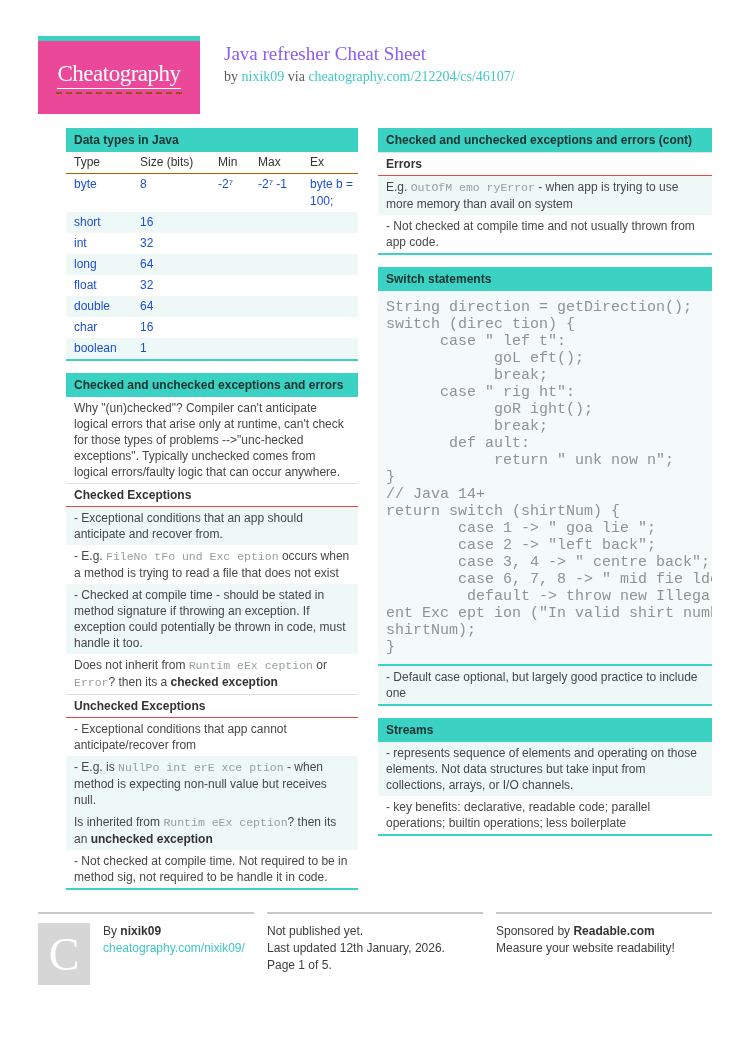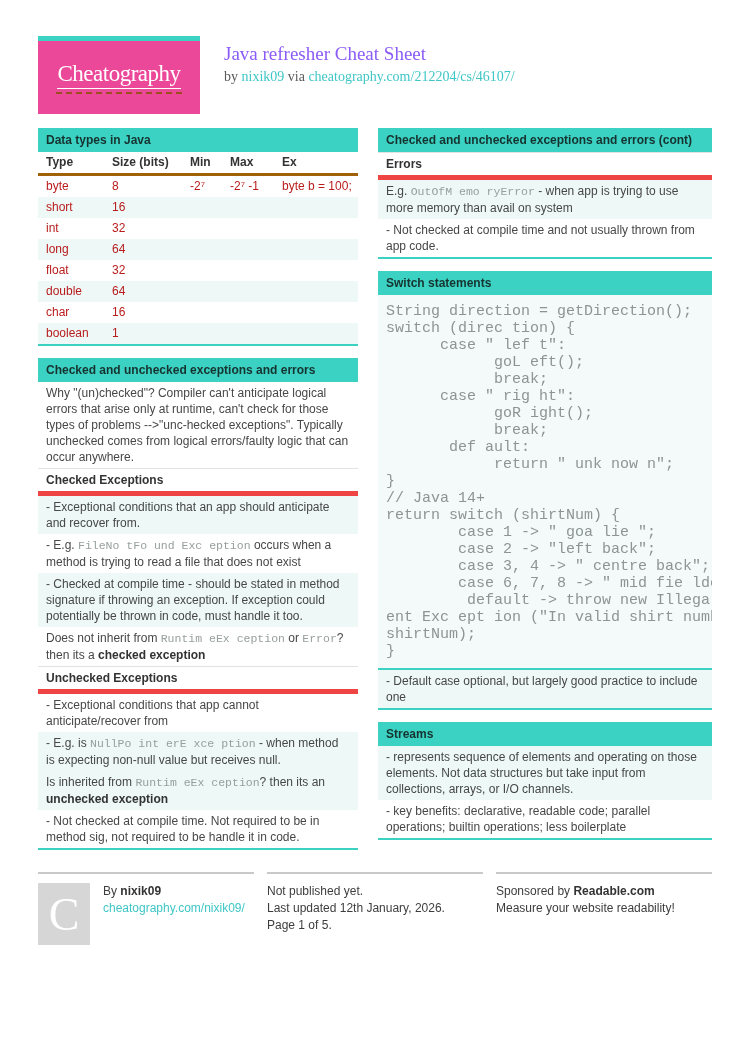--- a/index.html
+++ b/index.html
@@ -12,38 +12,38 @@
   .logo-strip { height:5px; background:#3bd1c3; }
   .logo-box { background:#ec4899; height:73px; display:flex; flex-direction:column; align-items:center; justify-content:center; }
   .logo-text { font-family:"Liberation Serif",serif; color:#fff; font-size:23px; border-bottom:1px solid #fff; padding-bottom:1px; letter-spacing:-0.5px; }
   .logo-dash { width:126px; border-top:2px dashed #9c4d20; margin-top:3px; }
   .titles { padding-top:7px; }
   .sheet-title { font-family:"Liberation Serif",serif; font-size:19px; color:#8b5cf6; }
   .byline { font-family:"Liberation Serif",serif; font-size:14px; color:#5a5a5a; margin-top:4px; }
   .byline a, .tlink { color:#3fc6c6; text-decoration:none; }
 
   
-  .cols { display:flex; gap:20px; padding:0 38px; margin-top:14px; align-items:flex-start; }
+  .cols { display:flex; gap:20px; padding:0 38px; margin-top:14px; align-items:flex-start;margin-left:28px; }
   .col-l { width:328px; }
   .col-r { width:334px; }
   .sec { border-bottom:2px solid #3bd1c3; margin-bottom:12px; }
   .sec-title { background:#3bd1c3; color:#16332f; font-weight:700; font-size:12px; padding:5px 8px; }
 
   
   .row { padding:3px 8px; font-size:12px; line-height:16px; color:#474747; }
   .row-light { background:#edf8f7; }
   .row-white { background:#fff; }
-  .row-sub { border-top:1px solid #e2e2e2; border-bottom:5px solid #ef4444; }
+  .row-sub { border-top:1px solid #e2e2e2; border-bottom:1px solid #ef4444; }
   .seg-b { font-weight:700; color:#333; }
   .seg-i { }
   .seg-c { font-family:"Liberation Mono",monospace; color:#97a09e; font-size:11.5px; }
 
   
-  .trow { display:grid; grid-template-columns:66px 78px 40px 52px 1fr; padding:2px 0 2px 8px; font-size:12px; line-height:17px; color:#b91c1c; }
-  .thead { font-weight:700; color:#333; border-bottom:3px solid #a16207; }
+  .trow { display:grid; grid-template-columns:66px 78px 40px 52px 1fr; padding:2px 0 2px 8px; font-size:12px; line-height:17px; color:#1d4ed8; }
+  .thead { font-weight:400; color:#333; border-bottom:1px solid #a16207; }
 
   
   .code { font-family:"Liberation Mono",monospace; font-size:15px; line-height:17px; color:#8d9593; background:#f3faf9; padding:8px; white-space:pre; border-bottom:2px solid #3bd1c3; overflow:hidden; }
 
   
   .footer { display:flex; gap:13px; padding:0 38px; margin-top:10px; }
   .fcol { flex:1; border-top:2px solid #c9c9c9; padding-top:9px; font-size:12px; color:#3d3d3d; }
   .fcol .fline { line-height:17px; }
   .fcol1 { display:flex; gap:13px; }
   .avatar { width:52px; height:62px; background:#d6d6d6; color:#fff; font-family:"Liberation Serif",serif; font-size:46px; display:flex; align-items:center; justify-content:center; flex:none; }

